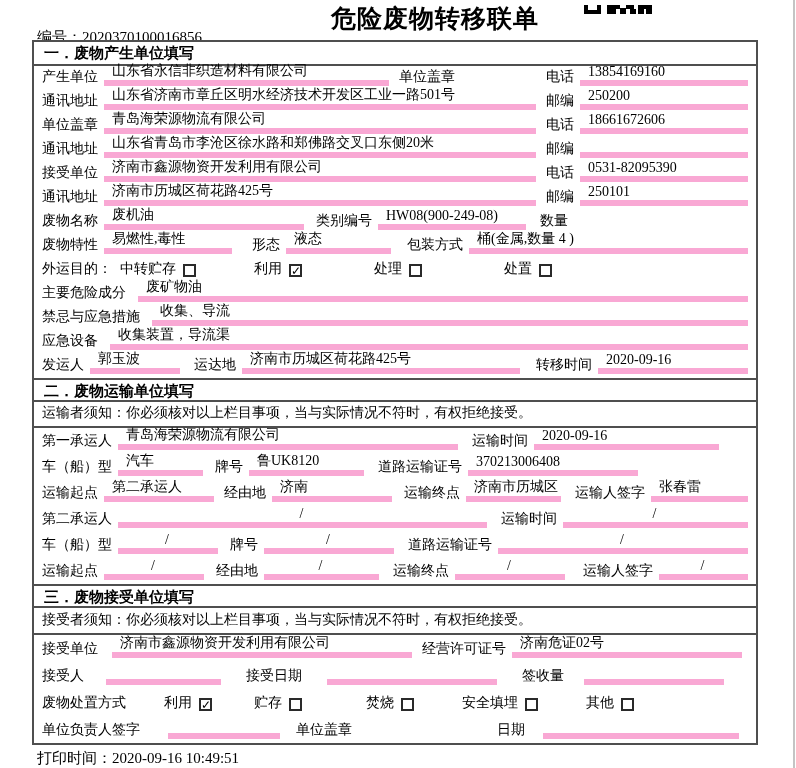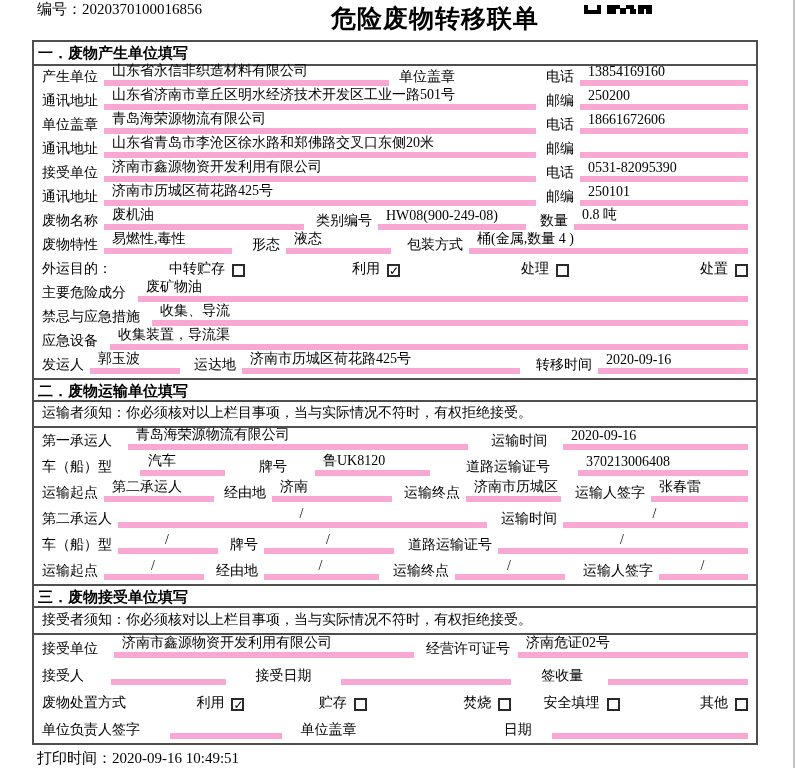--- a/index.html
+++ b/index.html
@@ -1,27 +1,27 @@
 <!DOCTYPE html>
 <html><head>
 <meta charset="utf-8">
 <style>
   * { margin:0; padding:0; box-sizing:border-box; }
   html,body { background:#fff; color:#000; }
   body { width:796px; height:768px; font-family:"Liberation Serif","DejaVu Serif",serif; }
   .page { position:relative; width:796px; height:768px; overflow:hidden; background:#fff; }
   .edge { position:absolute; top:0; right:1px; width:2px; height:100%; background:#c4c4c4; }
   .hdr { position:relative; height:40px; }
-  .serial { position:absolute; left:37px; top:0; font-size:15px; white-space:nowrap; }
+  .serial { position:absolute; left:37px; top:28px; font-size:15px; white-space:nowrap; }
   .doc-title { position:absolute; left:331px; top:2px; font-size:25px; font-weight:bold; letter-spacing:1px; white-space:nowrap; }
   .qr { position:absolute; left:584px; top:0; }
   .tbl { position:absolute; left:32px; top:40px; width:726px; border:2px solid #4f4f4f; background:#fff; }
-  .sect-title { font-weight:bold; font-size:15px; height:24px; line-height:23px; padding-left:4px; border-bottom:2px solid #4f4f4f; white-space:nowrap; }
+  .sect-title { font-weight:bold; font-size:15px; height:24px; line-height:23px; padding-left:10px; border-bottom:2px solid #4f4f4f; white-space:nowrap; }
   .bt { border-top:2px solid #4f4f4f; }
-  .row { display:flex; align-items:flex-end; padding:0 8px 4px 8px; font-size:14px; white-space:nowrap;justify-content:space-between; }
+  .row { display:flex; align-items:flex-end; padding:0 8px 4px 8px; font-size:14px; white-space:nowrap; }
   .s1 .row { height:24px; }
   .s2 .row { height:26px; }
   .s3 .row { height:27px; }
   .lbl { flex:0 0 auto; }
   .u { display:inline-block; border-bottom:6px solid #f9a8d4; padding:0 2px 0 8px; min-height:17px; margin-left:6px; overflow:hidden; }
   .u.fx { flex:1 1 auto; }
   .ctr { text-align:center; padding-left:0; }
   .sp { flex:1 1 auto; }
   .notice { border-bottom:2px solid #4f4f4f; }
   .opt { display:inline-flex; align-items:flex-end; }
@@ -106,21 +106,20 @@
         <span class="lbl" style="margin-left:10px">邮编</span>
         <span class="u" style="width:168px">250101</span>
       </div>
 
       <div class="row">
         <span class="lbl">废物名称</span>
         <span class="u" style="width:200px">废机油</span>
         <span class="lbl" style="margin-left:12px">类别编号</span>
         <span class="u" style="width:148px">HW08(900-249-08)</span>
         <span class="lbl" style="margin-left:14px">数量</span>
-        <span class="u fx">0.8 吨</span>
       </div>
 
       <div class="row">
         <span class="lbl">废物特性</span>
         <span class="u" style="width:128px">易燃性,毒性</span>
         <span class="lbl" style="margin-left:20px">形态</span>
         <span class="u" style="width:105px">液态</span>
         <span class="lbl" style="margin-left:16px">包装方式</span>
         <span class="u fx">桶(金属,数量 4 )</span>
       </div>
@@ -262,21 +261,21 @@
           <span class="cb checked"></span>
         </span>
         <span class="opt" style="margin-left:42px">
           <span>贮存</span>
           <span class="cb"></span>
         </span>
         <span class="opt" style="margin-left:64px">
           <span>焚烧</span>
           <span class="cb"></span>
         </span>
-        <span class="opt" style="">
+        <span class="opt" style="margin-left:48px">
           <span>安全填埋</span>
           <span class="cb"></span>
         </span>
         <span class="opt" style="margin-left:48px">
           <span>其他</span>
           <span class="cb"></span>
         </span>
       </div>
 
       <div class="row">

